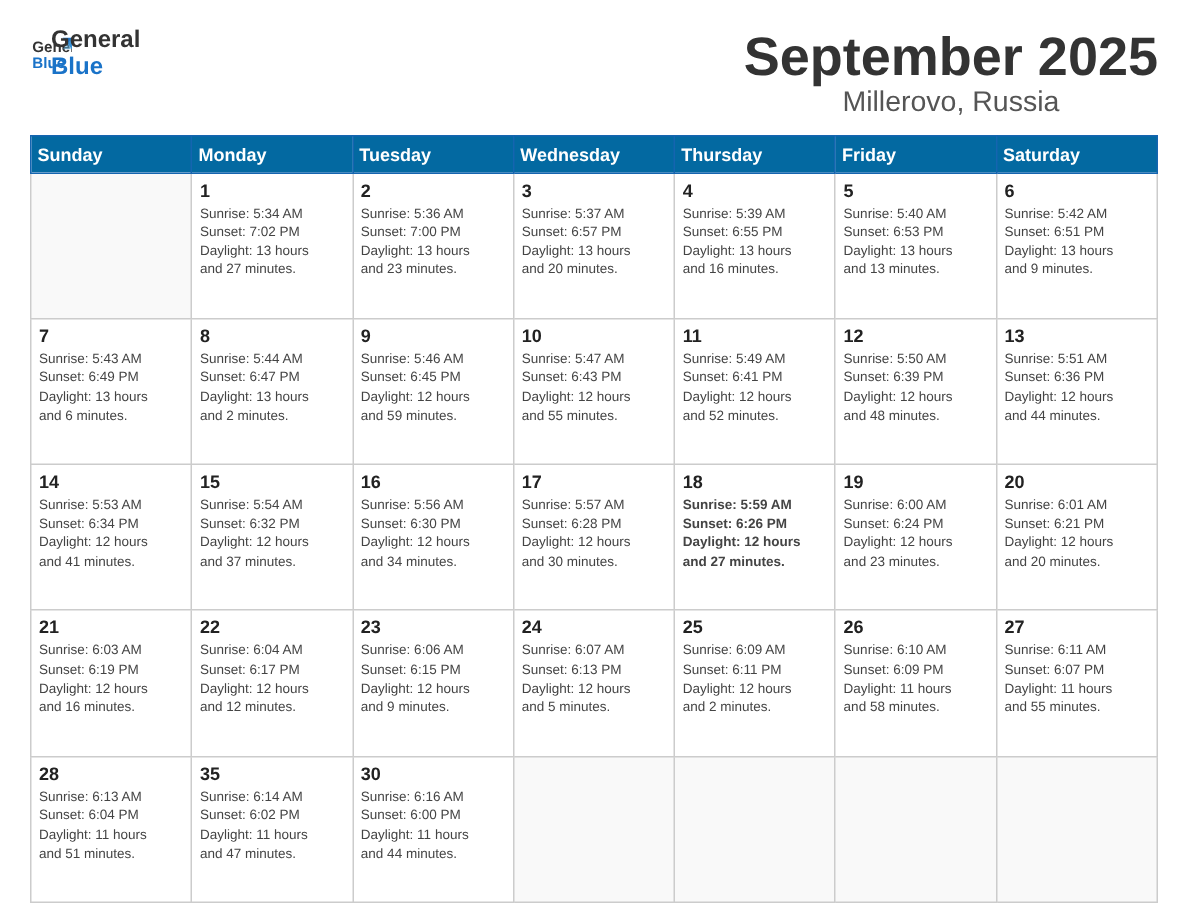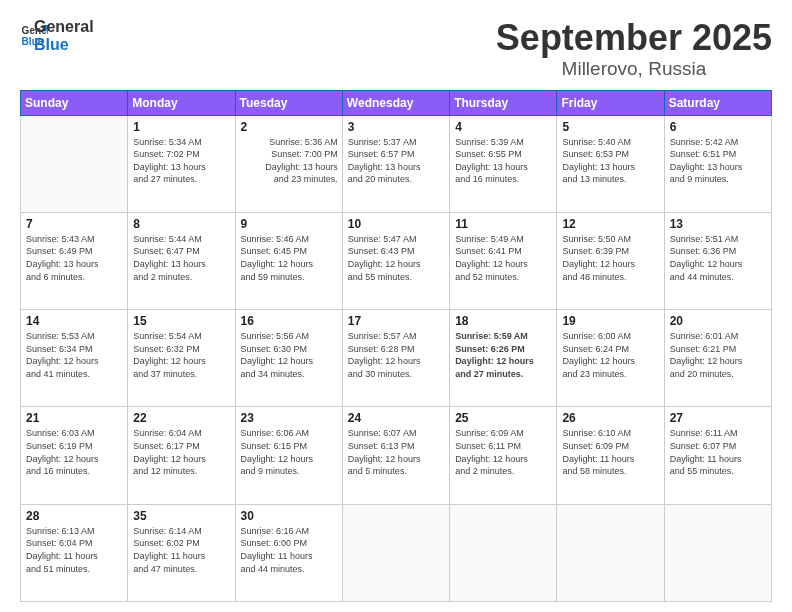--- a/index.html
+++ b/index.html
@@ -46,21 +46,21 @@
       color: #555;
     }
     .calendar {
       flex: 1;
       border: 1px solid #ccc;
       border-collapse: collapse;
       width: 100%;
       table-layout: fixed;
     }
     .calendar th {
-      background: #8b5cf6;
+      background: #0369a1;
       color: #fff;
       font-size: 12px;
       font-weight: bold;
       padding: 5px 4px;
       text-align: left;
       border: 1px solid #1565b0;
     }
     .calendar td {
       border: 1px solid #ccc;
       vertical-align: top;
@@ -125,21 +125,21 @@
           <td class="empty-cell"></td>
           <td>
             <span class="day-number">1</span>
             <div class="day-info" style="white-space: pre-line;">Sunrise: 5:34 AM
 Sunset: 7:02 PM
 Daylight: 13 hours
 and 27 minutes.</div>
           </td>
           <td>
             <span class="day-number">2</span>
-            <div class="day-info" style="white-space: pre-line; text-align: right;">Sunrise: 5:36 AM
+            <div class="day-info" style="white-space: pre-line;">Sunrise: 5:36 AM
 Sunset: 7:00 PM
 Daylight: 13 hours
 and 23 minutes.</div>
           </td>
           <td>
             <span class="day-number">3</span>
             <div class="day-info" style="white-space: pre-line;">Sunrise: 5:37 AM
 Sunset: 6:57 PM
 Daylight: 13 hours
 and 20 minutes.</div>

